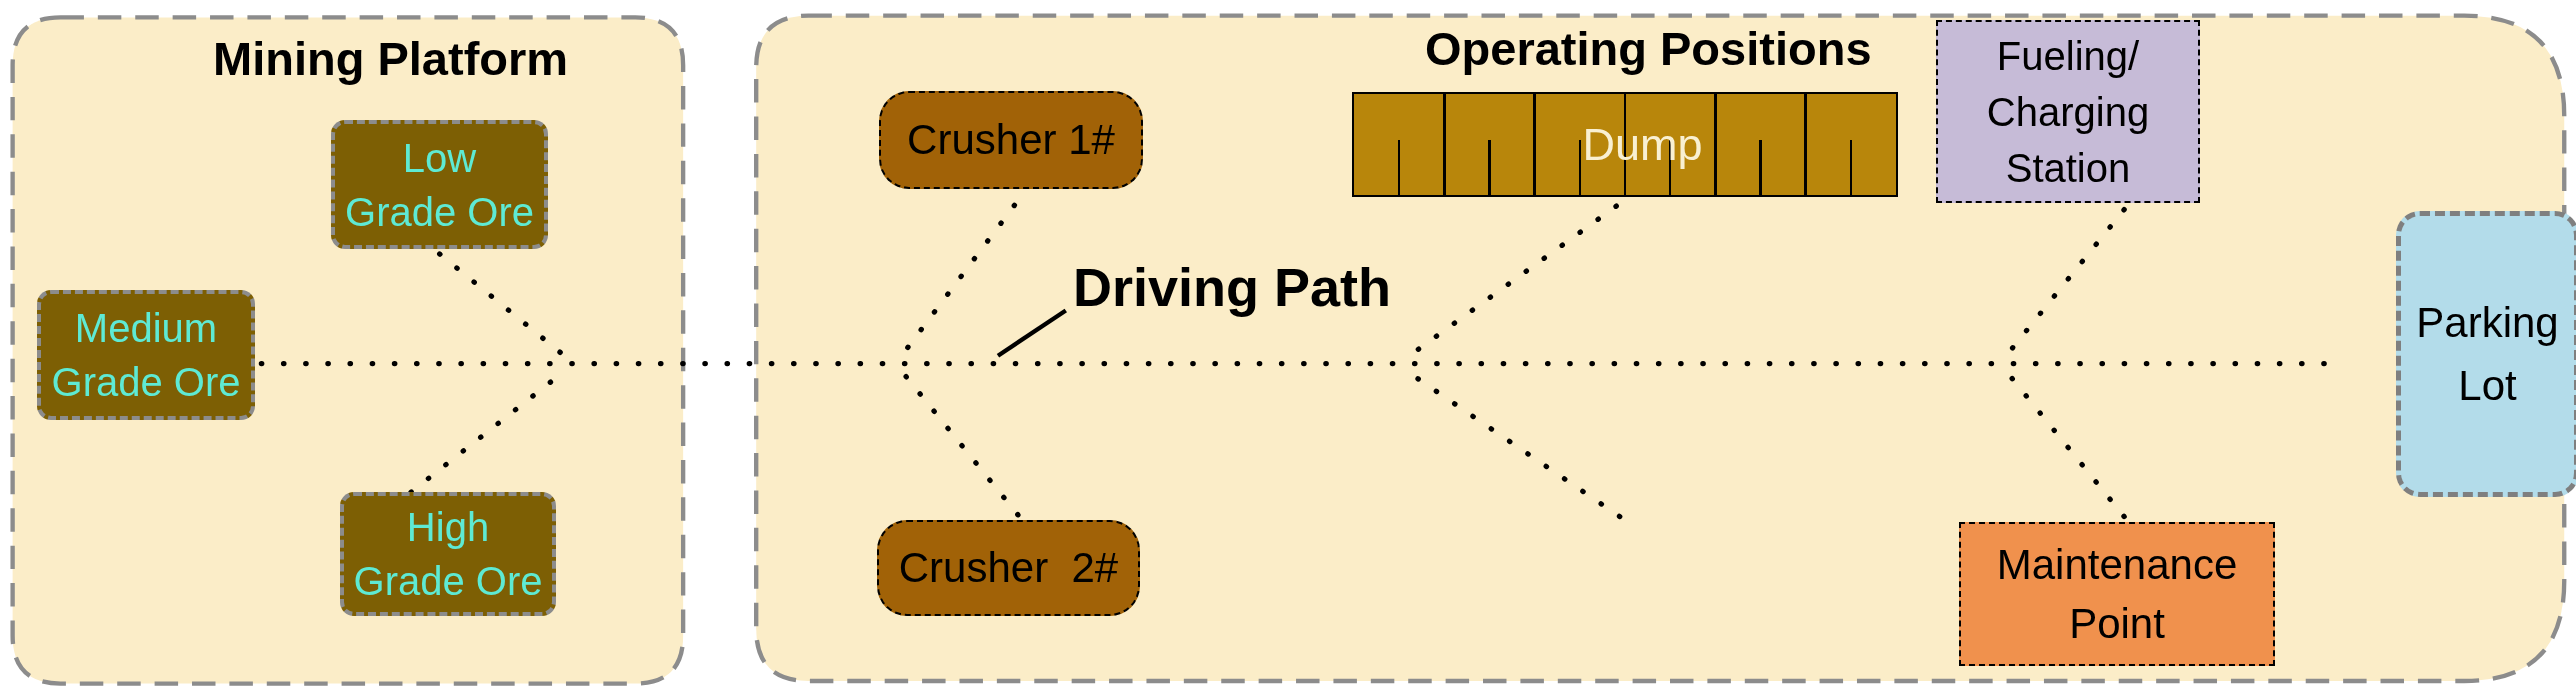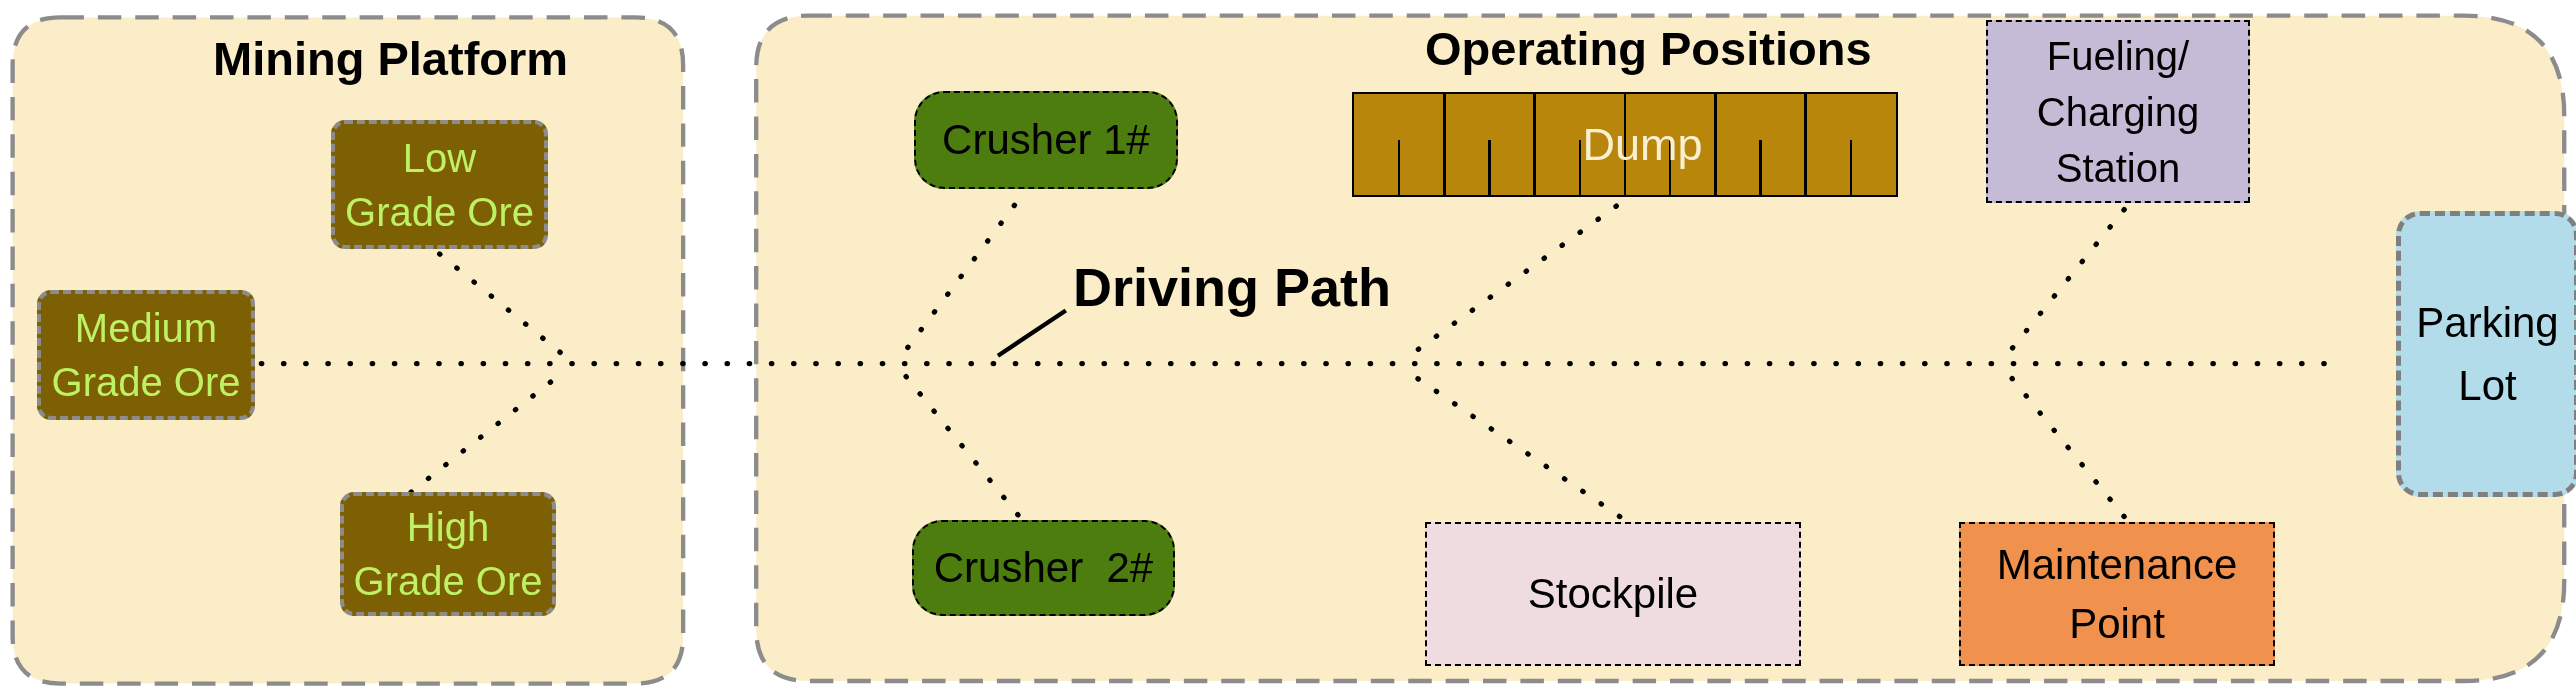--- a/index.html
+++ b/index.html
@@ -28,33 +28,32 @@
     position:absolute;
     display:flex;align-items:center;justify-content:center;
     text-align:center;
     box-sizing:border-box;
     white-space:pre-wrap;
   }
   .ore{
     background:#7D5F04;
     border:4.3px dashed #8C8C8C;
     border-radius:14px;
-    color:#bef264;
+    color:#5eead4;
     font-size:40px;line-height:54px;
   }
   #node-low-grade-ore{left:331px;top:120px;width:217px;height:129px;}
   #node-medium-grade-ore{left:37px;top:290px;width:218px;height:130px;}
   #node-high-grade-ore{left:300px;top:492px;width:216px;height:124px;margin-left:40px;}
 
   .crusher{
-    background:#4d7c0f;
+    background:#a16207;
     border:2.6px dashed #000000;
     border-radius:30px;
     font-size:42px;
-    margin-left:35px;
   }
   #node-crusher-1{left:879px;top:91px;width:264px;height:98px;}
   #node-crusher-2{left:877px;top:520px;width:263px;height:96px;}
 
   #node-dump{
     left:1352px;top:92px;width:546px;height:105px;
     background:#B8860B;
     border:2.6px solid #000000;
     color:#F9F0D2;
     font-size:45px;
@@ -63,21 +62,21 @@
   #node-dump .bays{position:absolute;left:0;top:0;right:0;bottom:0;}
   .bay-divider{position:absolute;top:0;bottom:0;width:2.6px;background:#000000;}
   .bay-tick{position:absolute;top:46%;bottom:0;width:2.6px;background:#000000;}
   #node-dump .lbl{position:relative;z-index:2;}
 
   #node-stockpile{
     left:1425px;top:522px;width:376px;height:144px;
     background:#EEDCE0;border:2.6px dashed #000000;font-size:42px;
   }
   #node-fueling{
-    left:1986px;top:20px;width:264px;height:183px;
+    left:1936px;top:20px;width:264px;height:183px;
     background:#C6BBD7;border:2.6px dashed #000000;
     font-size:40px;line-height:56px;
   }
   #node-maintenance{
     left:1959px;top:522px;width:316px;height:144px;
     background:#F0914D;border:2.6px dashed #000000;
     font-size:42px;line-height:59px;
   }
   #node-parking{
     left:2356px;top:211px;width:183px;height:286px;
@@ -123,21 +122,20 @@
 Grade Ore</div>
 
   <div class="node crusher" id="node-crusher-1">Crusher 1#</div>
   <div class="node crusher" id="node-crusher-2">Crusher  2#</div>
 
   <div class="node" id="node-dump">
     <div class="bays"><div class="bay-divider" style="left: calc(16.6667% - 1.3px);"></div><div class="bay-divider" style="left: calc(33.3333% - 1.3px);"></div><div class="bay-divider" style="left: calc(50% - 1.3px);"></div><div class="bay-divider" style="left: calc(66.6667% - 1.3px);"></div><div class="bay-divider" style="left: calc(83.3333% - 1.3px);"></div><div class="bay-tick" style="left: calc(8.33333% - 1.3px);"></div><div class="bay-tick" style="left: calc(25% - 1.3px);"></div><div class="bay-tick" style="left: calc(41.6667% - 1.3px);"></div><div class="bay-tick" style="left: calc(58.3333% - 1.3px);"></div><div class="bay-tick" style="left: calc(75% - 1.3px);"></div><div class="bay-tick" style="left: calc(91.6667% - 1.3px);"></div></div>
     <div class="lbl">Dump</div>
   </div>
 
-  <div class="node" id="node-stockpile">Stockpile</div>
   <div class="node" id="node-fueling">Fueling/
 Charging
 Station</div>
   <div class="node" id="node-maintenance">Maintenance
 Point</div>
   <div class="node" id="node-parking">Parking
 Lot</div>
 </div>
 
 

